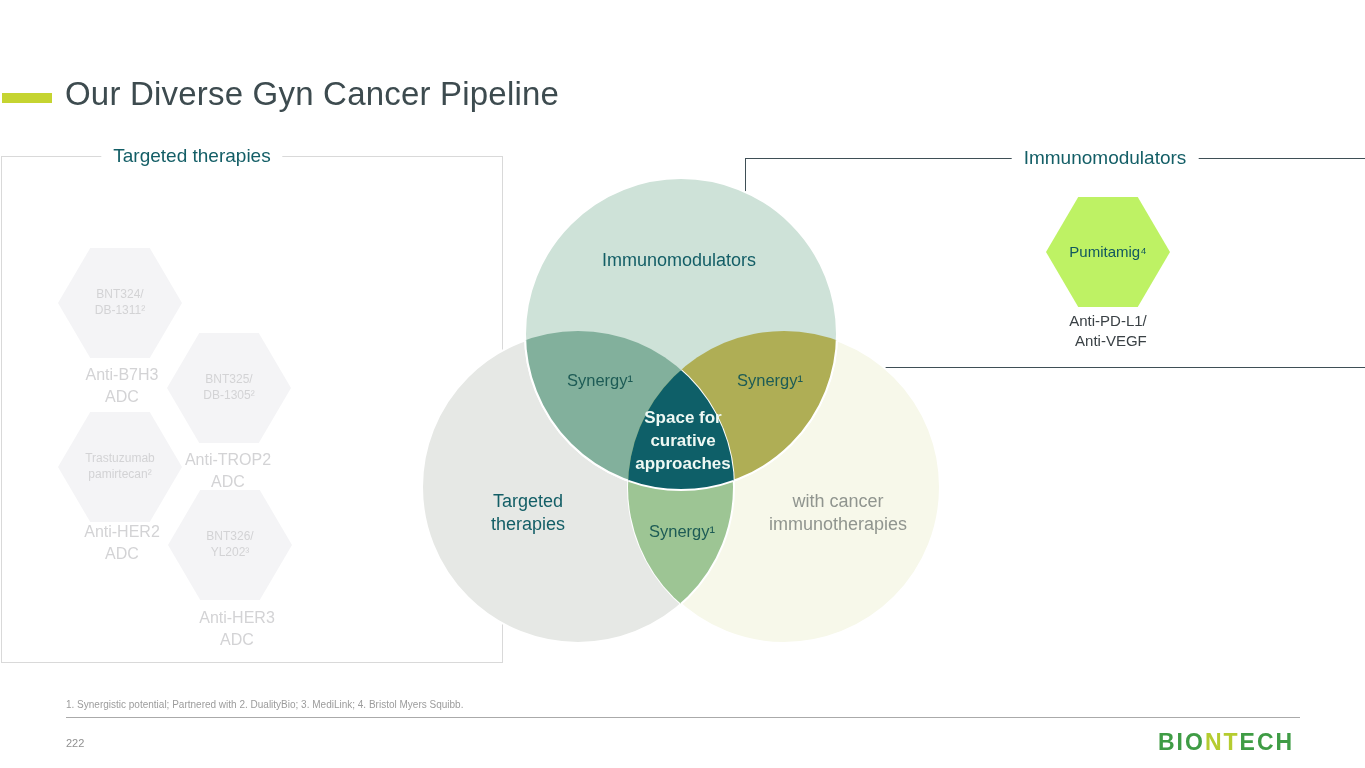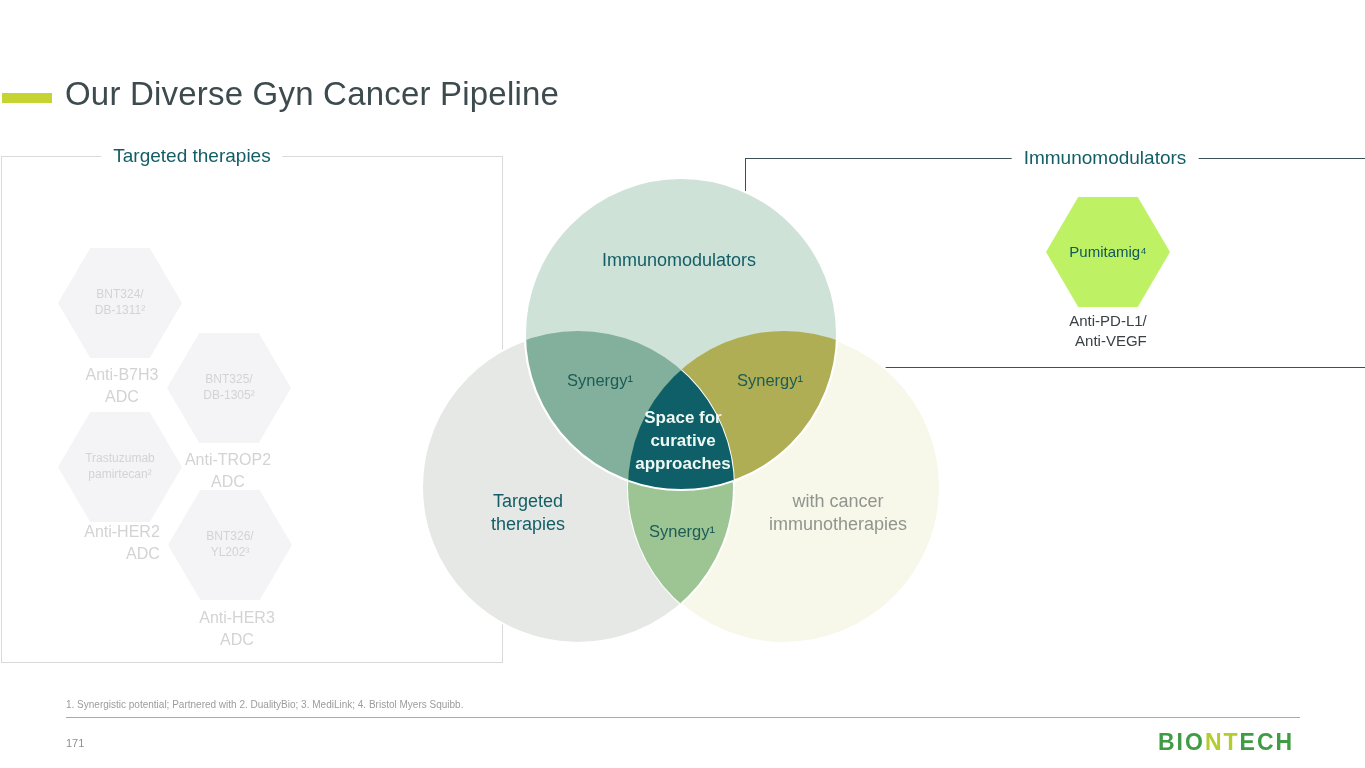--- a/index.html
+++ b/index.html
@@ -87,21 +87,21 @@
   </div>
   <div class="hex-caption" style="left:228px;top:449px;">
     <span>Anti-TROP2</span>
     <span>ADC</span>
   </div>
 
   <div class="hex grey" style="left:58px;top:412px;">
     <span>Trastuzumab</span>
     <span>pamirtecan²</span>
   </div>
-  <div class="hex-caption" style="left:122px;top:521px;text-align:right;">
+  <div class="hex-caption" style="left:122px;top:521px;">
     <span>Anti-HER2</span>
     <span>ADC</span>
   </div>
 
   <div class="hex grey" style="left:168px;top:490px;">
     <span>BNT326/</span>
     <span>YL202³</span>
   </div>
   <div class="hex-caption" style="left:237px;top:607px;">
     <span>Anti-HER3</span>
@@ -164,18 +164,18 @@
   <div class="venn-label lbl-synergy" style="left:682px;top:531px;">Synergy¹</div>
 
   <div class="venn-label lbl-center" style="left:683px;top:441px;">
     <span>Space for</span>
     <span>curative</span>
     <span>approaches</span>
   </div>
 
   <div class="footnote">1. Synergistic potential; Partnered with 2. DualityBio; 3. MediLink; 4. Bristol Myers Squibb.</div>
   <div class="footer-divider"></div>
-  <div class="page-number">171</div>
+  <div class="page-number">222</div>
   <div class="logo">
     <span class="g">BIO</span><span class="l">NT</span><span class="g">ECH</span>
   </div>
 
 </div>
 
 </body></html>

